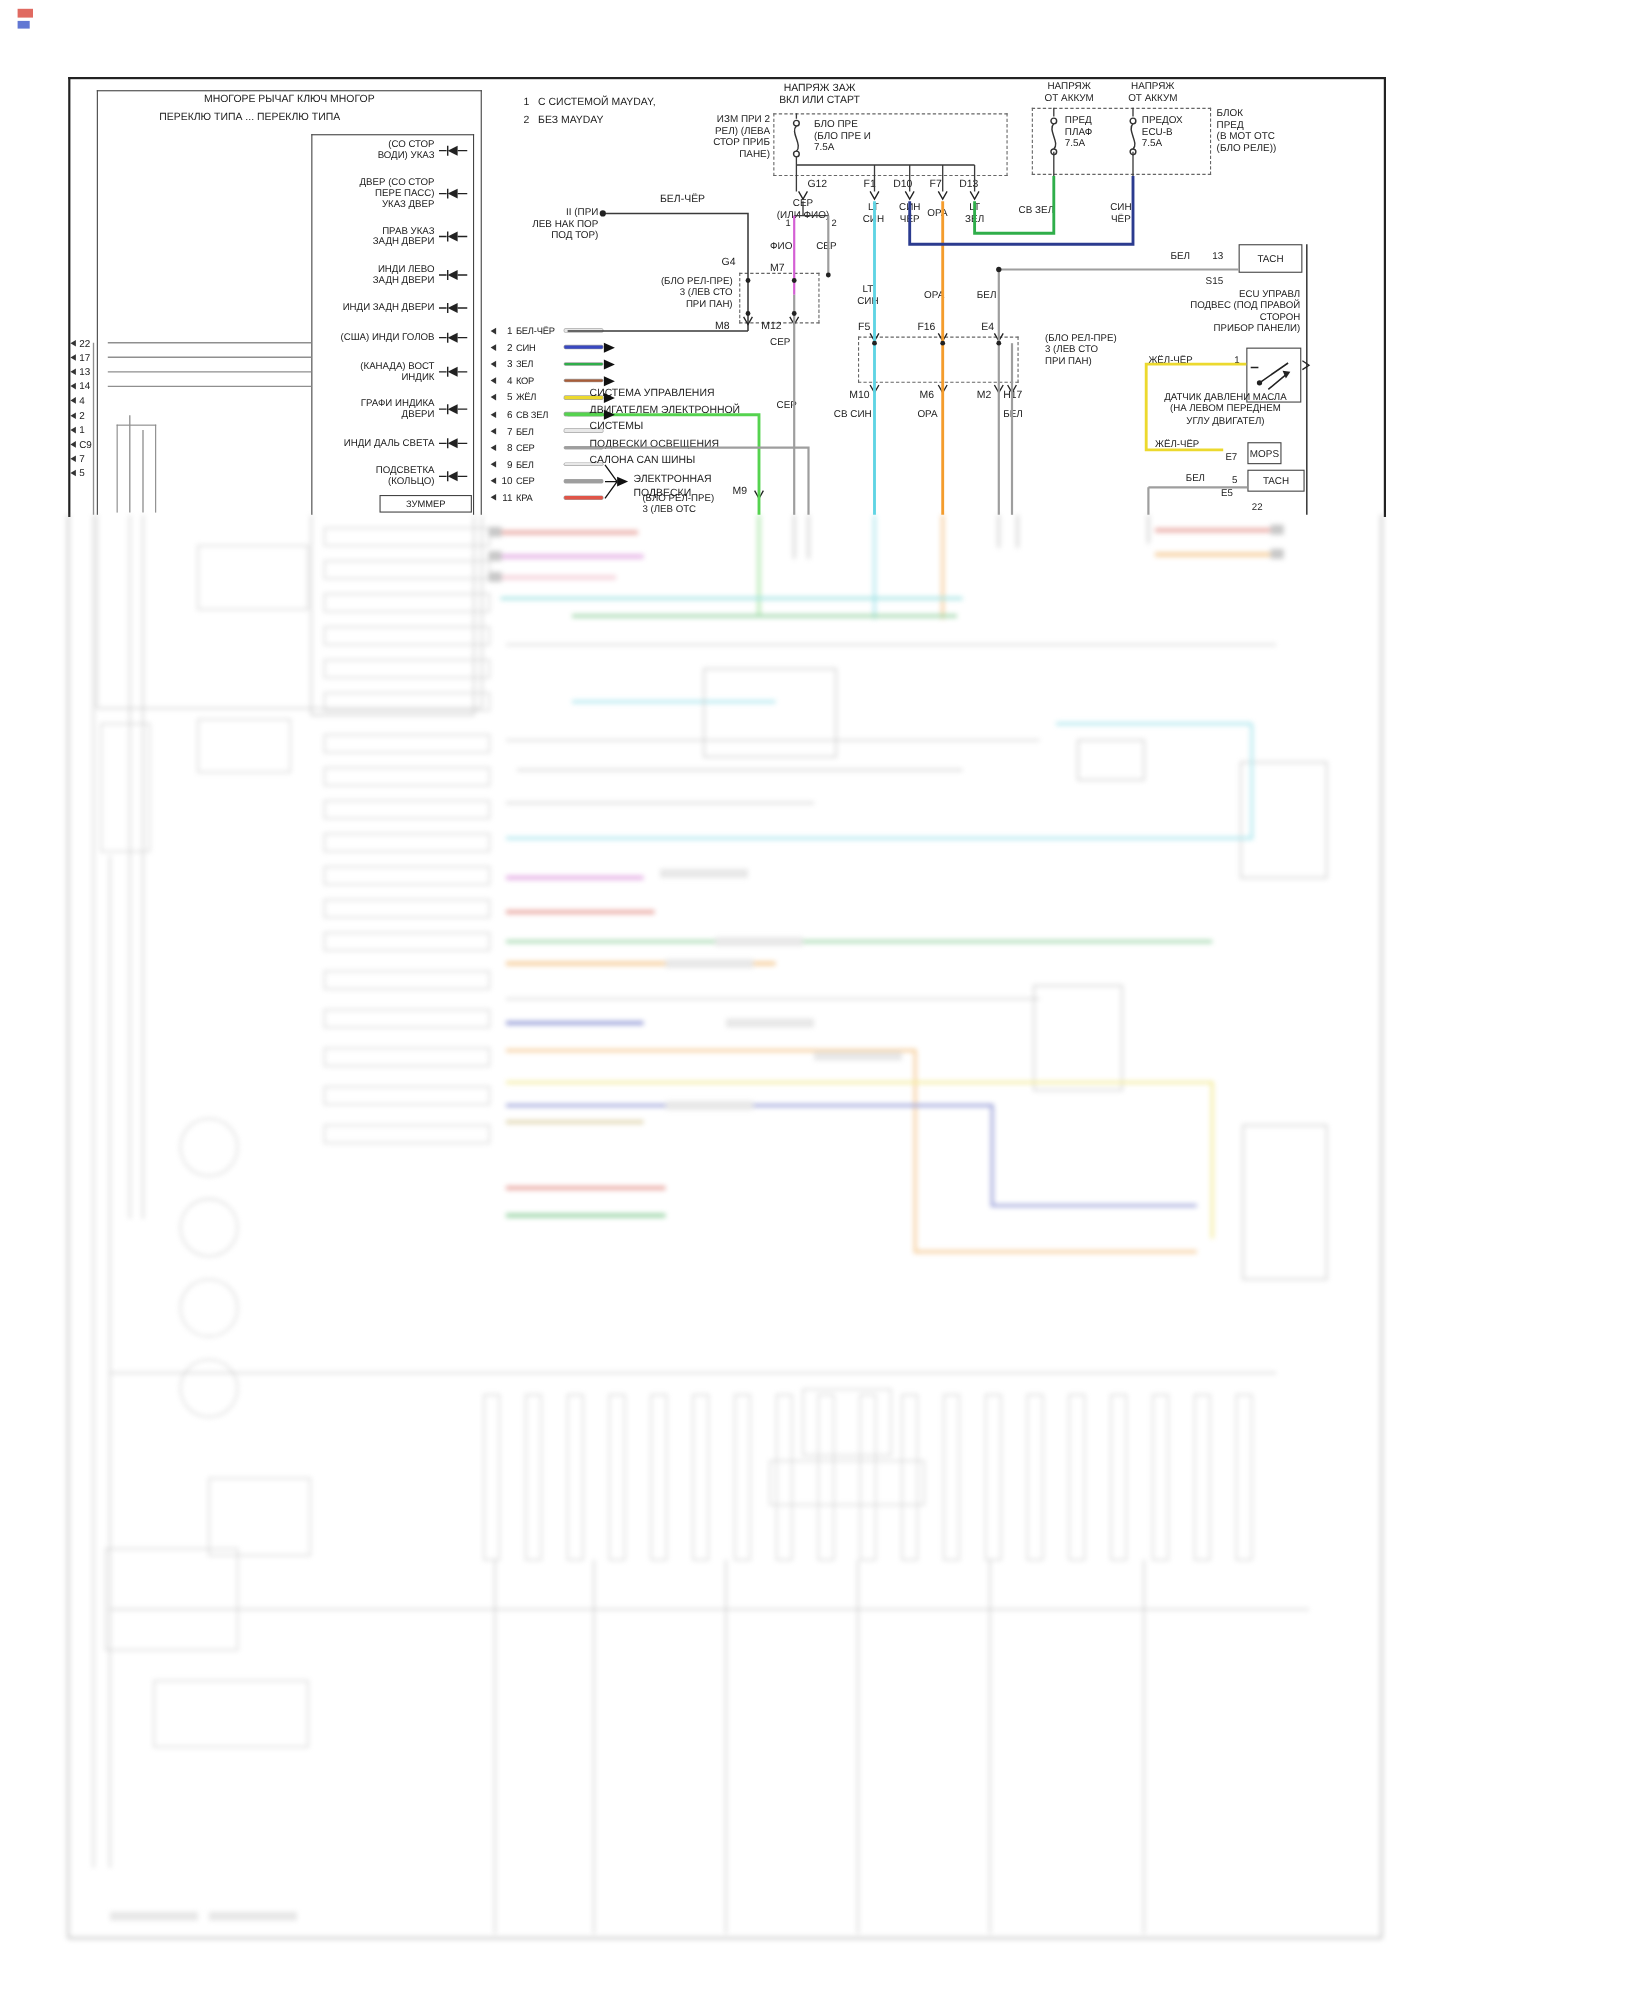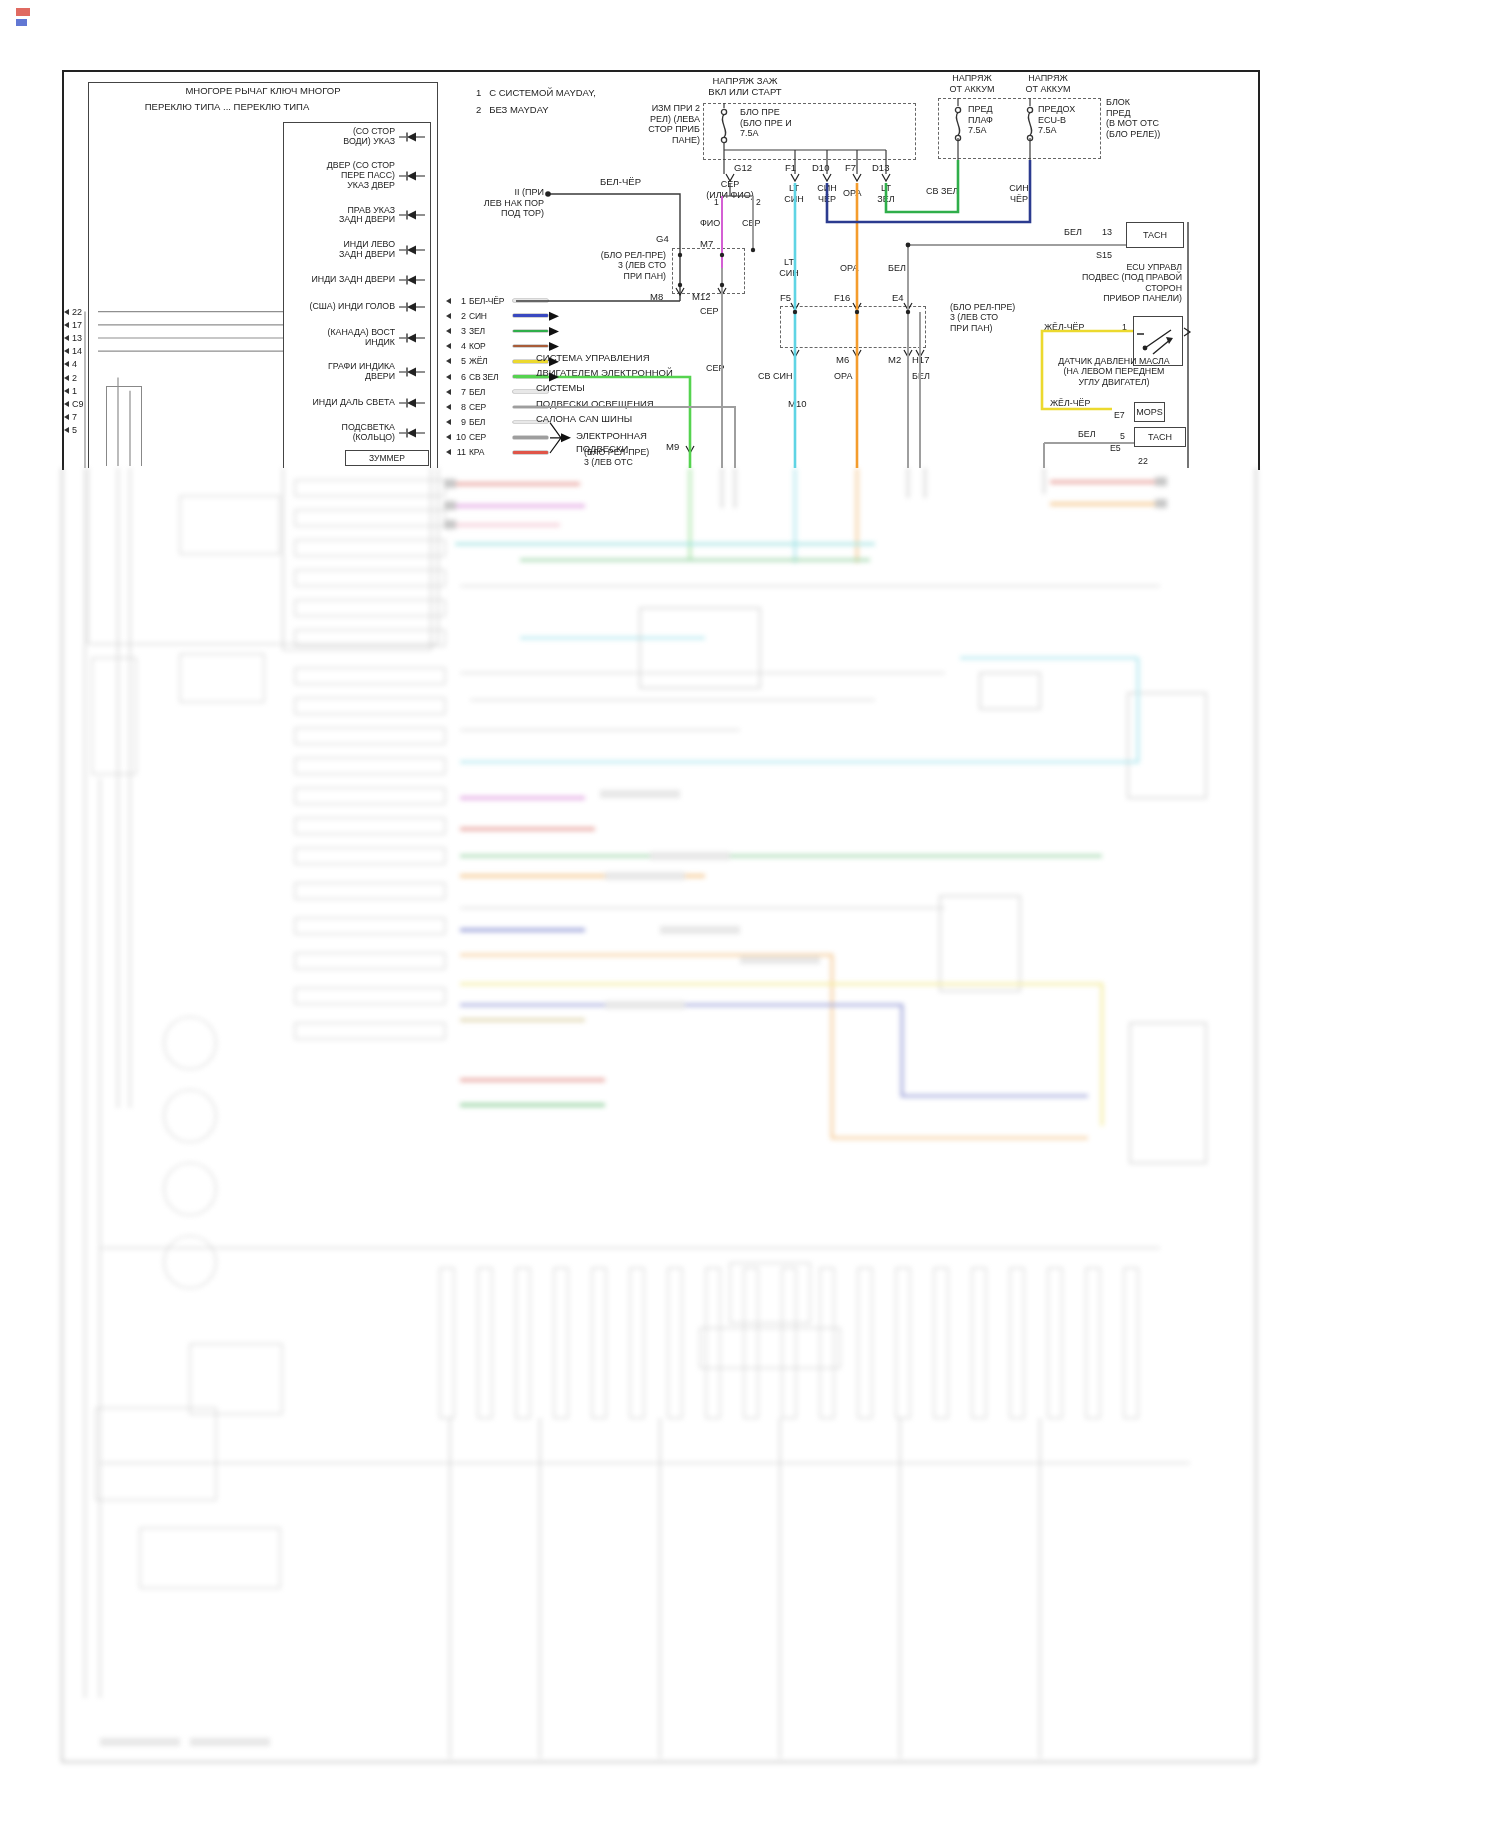--- a/index.html
+++ b/index.html
@@ -410,21 +410,21 @@
   <div class="lbl s9" style="left:888px;top:263px;">БЕЛ</div>
 
   <div class="lbl" style="left:780px;top:292px;">F5</div>
   <div class="lbl" style="left:834px;top:292px;">F16</div>
   <div class="lbl" style="left:892px;top:292px;">E4</div>
   <div class="dash" style="left:780px;top:306px;width:146px;height:42px;"></div>
   <div class="lbl s88" style="left:950px;top:302px;">(БЛО РЕЛ-ПРЕ)
 3 (ЛЕВ СТО
 ПРИ ПАН)</div>
 
-  <div class="lbl" style="left:788px;top:354px;margin-top:44px;">M10</div>
+  <div class="lbl" style="left:772px;top:354px;">M10</div>
   <div class="lbl" style="left:836px;top:354px;">M6</div>
   <div class="lbl" style="left:888px;top:354px;">M2</div>
   <div class="lbl" style="left:912px;top:354px;">H17</div>
   <div class="lbl s9" style="left:758px;top:371px;">СВ СИН</div>
   <div class="lbl s9" style="left:834px;top:371px;">ОРА</div>
   <div class="lbl s9" style="left:912px;top:371px;">БЕЛ</div>
   <div class="lbl s9" style="left:706px;top:363px;">СЕР</div>
 
   <div class="lbl" style="left:666px;top:441px;">M9</div>
   <div class="lbl s88" style="left:584px;top:447px;">(БЛО РЕЛ-ПРЕ)

